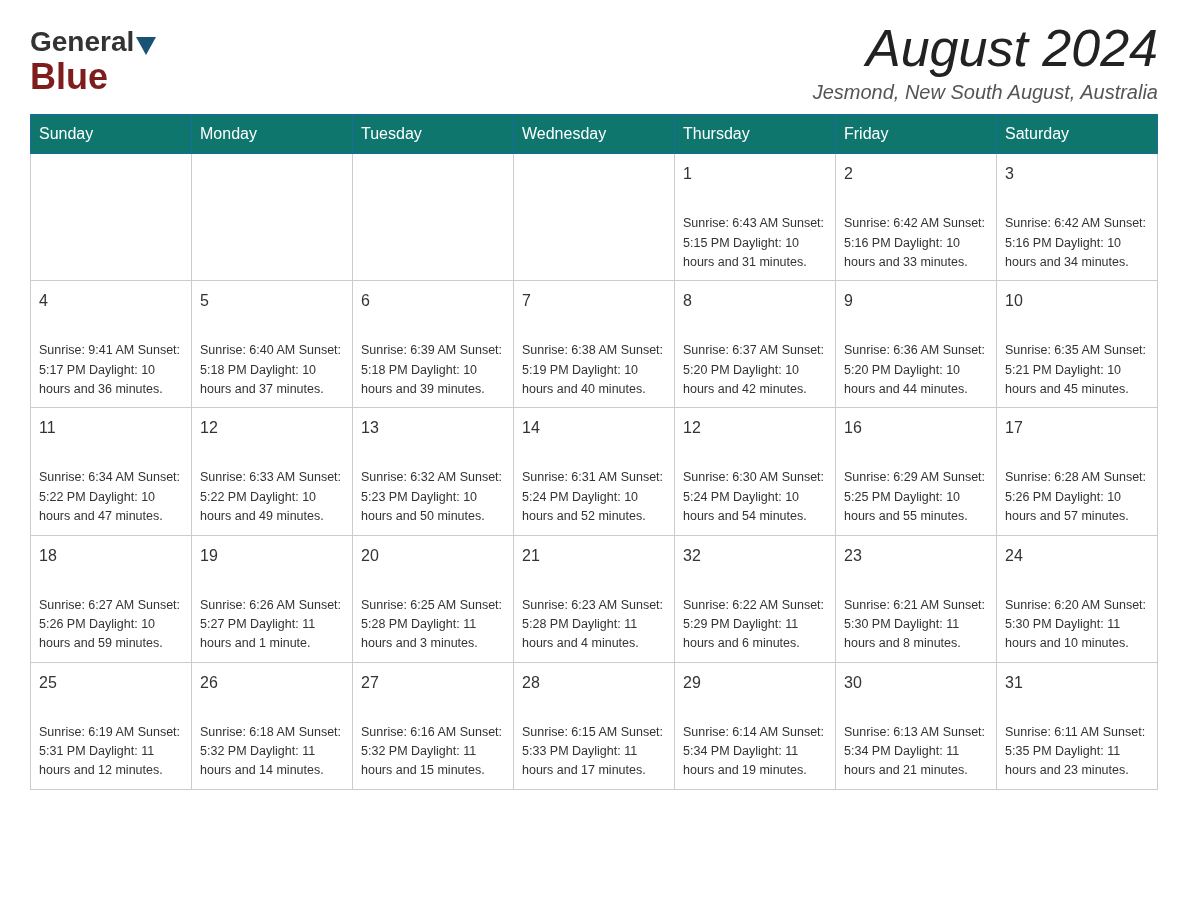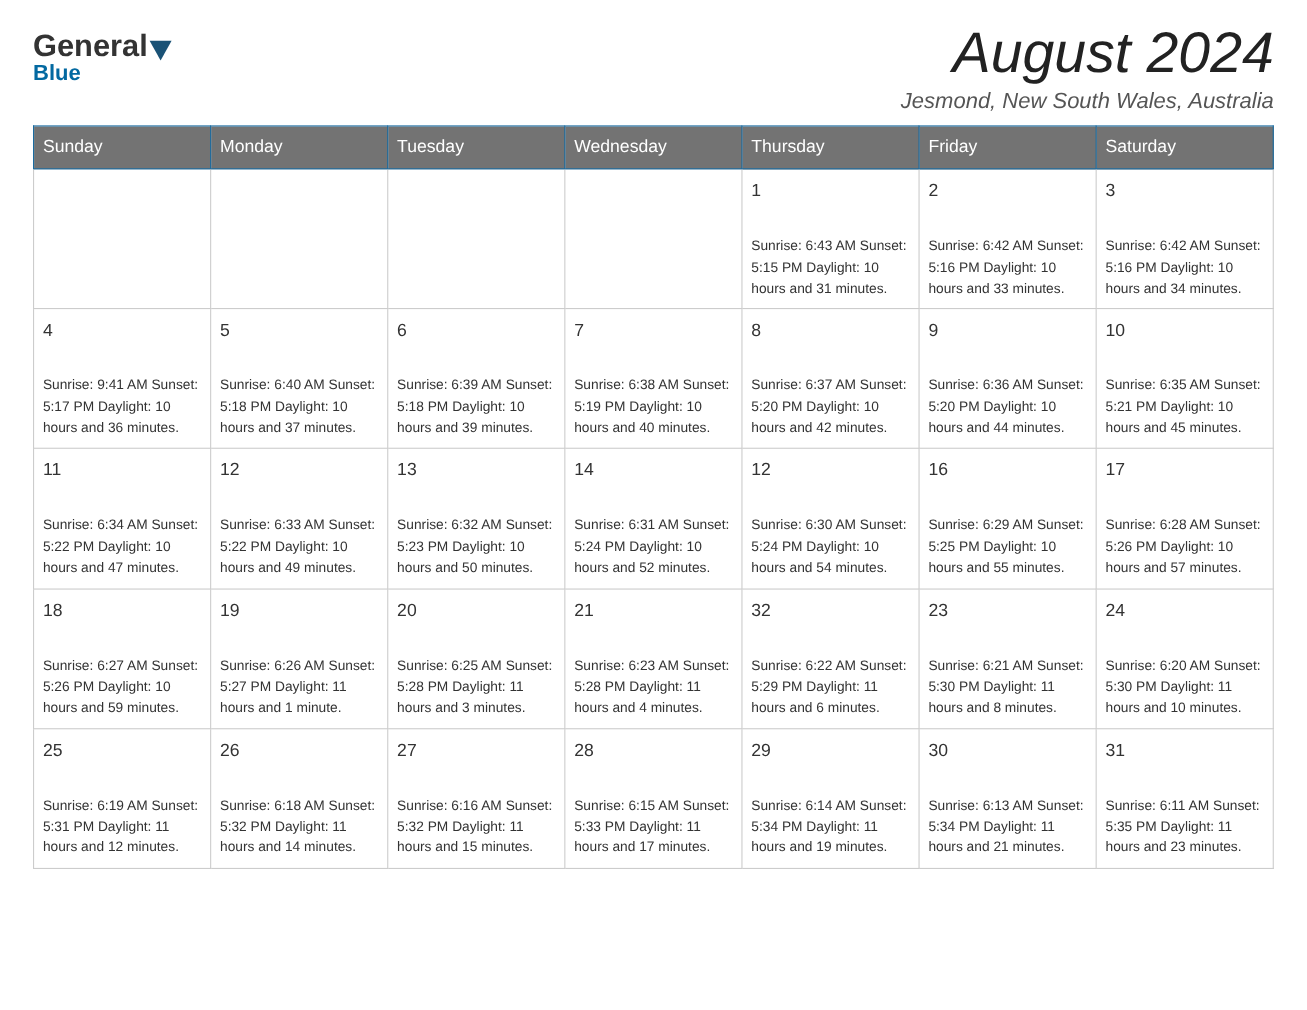--- a/index.html
+++ b/index.html
@@ -38,22 +38,22 @@
       width: 0;
       height: 0;
       border-left: 10px solid transparent;
       border-right: 10px solid transparent;
       border-top: 18px solid #1a5276;
       margin: 0 2px;
       position: relative;
       top: 4px;
     }
     .logo-blue {
-      color: #0369a1;
-      font-size: 20px;
+      color: #7f1d1d;
+      font-size: 36px;
       font-weight: bold;
     }
     .title-area {
       text-align: right;
       font-style: italic;
     }
     .month-year {
       font-size: 52px;
       font-weight: normal;
       color: #222;
@@ -63,21 +63,21 @@
       font-size: 20px;
       color: #555;
       margin-top: 4px;
     }
     .calendar-table {
       width: 100%;
       border-collapse: collapse;
       margin-top: 10px;
     }
     .calendar-table th {
-      background-color: #737373;
+      background-color: #0f766e;
       color: #fff;
       padding: 10px 8px;
       text-align: left;
       font-size: 16px;
       font-weight: normal;
       border: 1px solid #1a6ba0;
     }
     .calendar-table td {
       vertical-align: top;
       padding: 8px 8px;
@@ -114,21 +114,21 @@
 <div class="header-area">
   <div class="logo">
     <div class="logo-text">
       <span class="logo-general">General</span>
       <span class="logo-triangle"></span>
     </div>
     <span class="logo-blue">Blue</span>
   </div>
   <div class="title-area">
     <div class="month-year">August 2024</div>
-    <div class="location">Jesmond, New South Wales, Australia</div>
+    <div class="location">Jesmond, New South August, Australia</div>
   </div>
 </div>
 
 <table class="calendar-table">
   <thead>
     <tr>
     <th>Sunday</th>
         <th>Monday</th>
         <th>Tuesday</th>
         <th>Wednesday</th>

